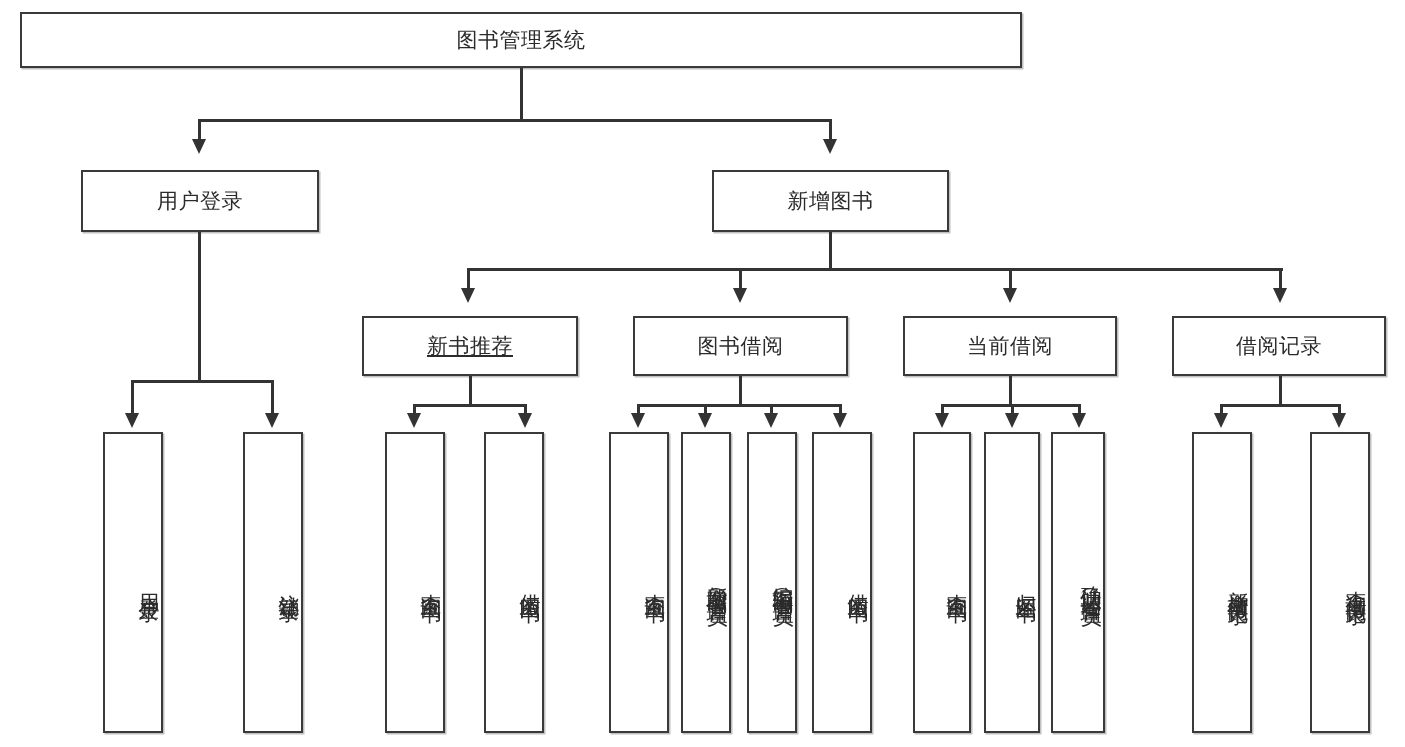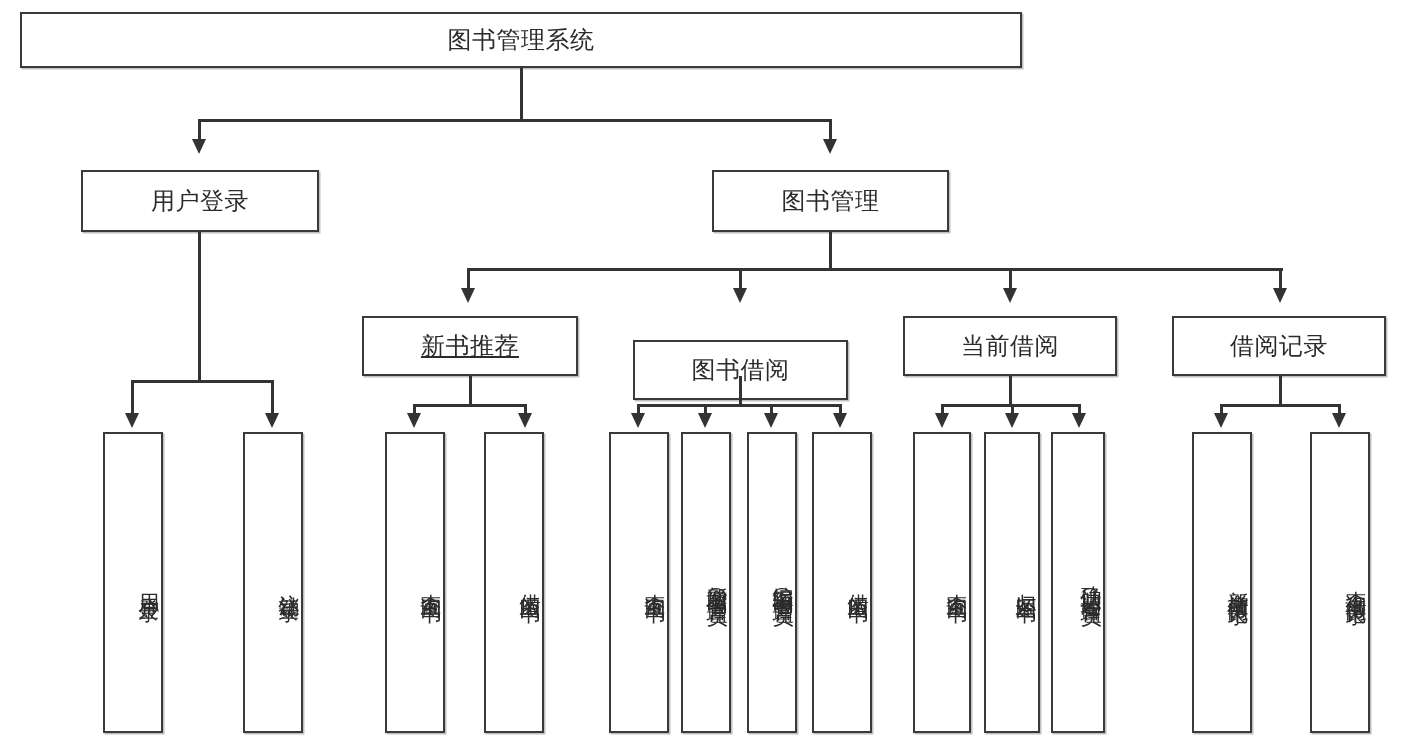--- a/index.html
+++ b/index.html
@@ -25,21 +25,21 @@
     background: #ffffff;
     color: #2b2b2b;
     display: flex;
     align-items: center;
     justify-content: center;
     text-align: center;
     line-height: 1.18;
     box-shadow: 1.5px 1.5px 0 rgba(140,140,140,0.55);
   }
   .node.horiz {
-    font-size: 24px;
+    font-size: 21px;
     letter-spacing: 0.5px;
   }
   .node.vert {
     writing-mode: vertical-rl;
     text-orientation: upright;
     font-size: 21px;
     letter-spacing: 3px;
     padding: 6px 0;
     align-items: flex-start;
     justify-content: center;
@@ -92,21 +92,21 @@
   <div class="arrow" style="left:192px; top:139px;"></div>
 
   <div class="edge v" style="left:829px; top:119px; height:24px;"></div>
   <div class="arrow" style="left:823px; top:139px;"></div>
 
   <div class="node horiz" style="left:81px; top:170px; width:238px; height:62px;">
     <span class="nodetext">用户登录</span>
   </div>
 
   <div class="node horiz" style="left:712px; top:170px; width:237px; height:62px;">
-    <span class="nodetext">图书管理</span>
+    <span class="nodetext">新增图书</span>
   </div>
 
   <div class="edge v" style="left:198px; top:232px; height:150px;"></div>
   <div class="edge h" style="left:131px; top:380px; width:140px;"></div>
   <div class="edge v" style="left:131px; top:380px; height:37px;"></div>
   <div class="arrow" style="left:125px; top:413px;"></div>
   <div class="edge v" style="left:271px; top:380px; height:37px;"></div>
   <div class="arrow" style="left:265px; top:413px;"></div>
 
   <div class="edge v" style="left:829px; top:232px; height:38px;"></div>
@@ -117,21 +117,21 @@
   <div class="arrow" style="left:733px; top:288px;"></div>
   <div class="edge v" style="left:1009px; top:268px; height:24px;"></div>
   <div class="arrow" style="left:1003px; top:288px;"></div>
   <div class="edge v" style="left:1279px; top:268px; height:24px;"></div>
   <div class="arrow" style="left:1273px; top:288px;"></div>
 
   <div class="node horiz" style="left:362px; top:316px; width:216px; height:60px;text-decoration:underline;">
     <span class="nodetext">新书推荐</span>
   </div>
 
-  <div class="node horiz" style="left:633px; top:316px; width:215px; height:60px;margin-top:24px;">
+  <div class="node horiz" style="left:633px; top:316px; width:215px; height:60px;">
     <span class="nodetext">图书借阅</span>
   </div>
 
   <div class="node horiz" style="left:1172px; top:316px; width:214px; height:60px;">
     <span class="nodetext">借阅记录</span>
   </div>
 
   <div class="node horiz" style="left:903px; top:316px; width:214px; height:60px;">
     <span class="nodetext">当前借阅</span>
   </div>

